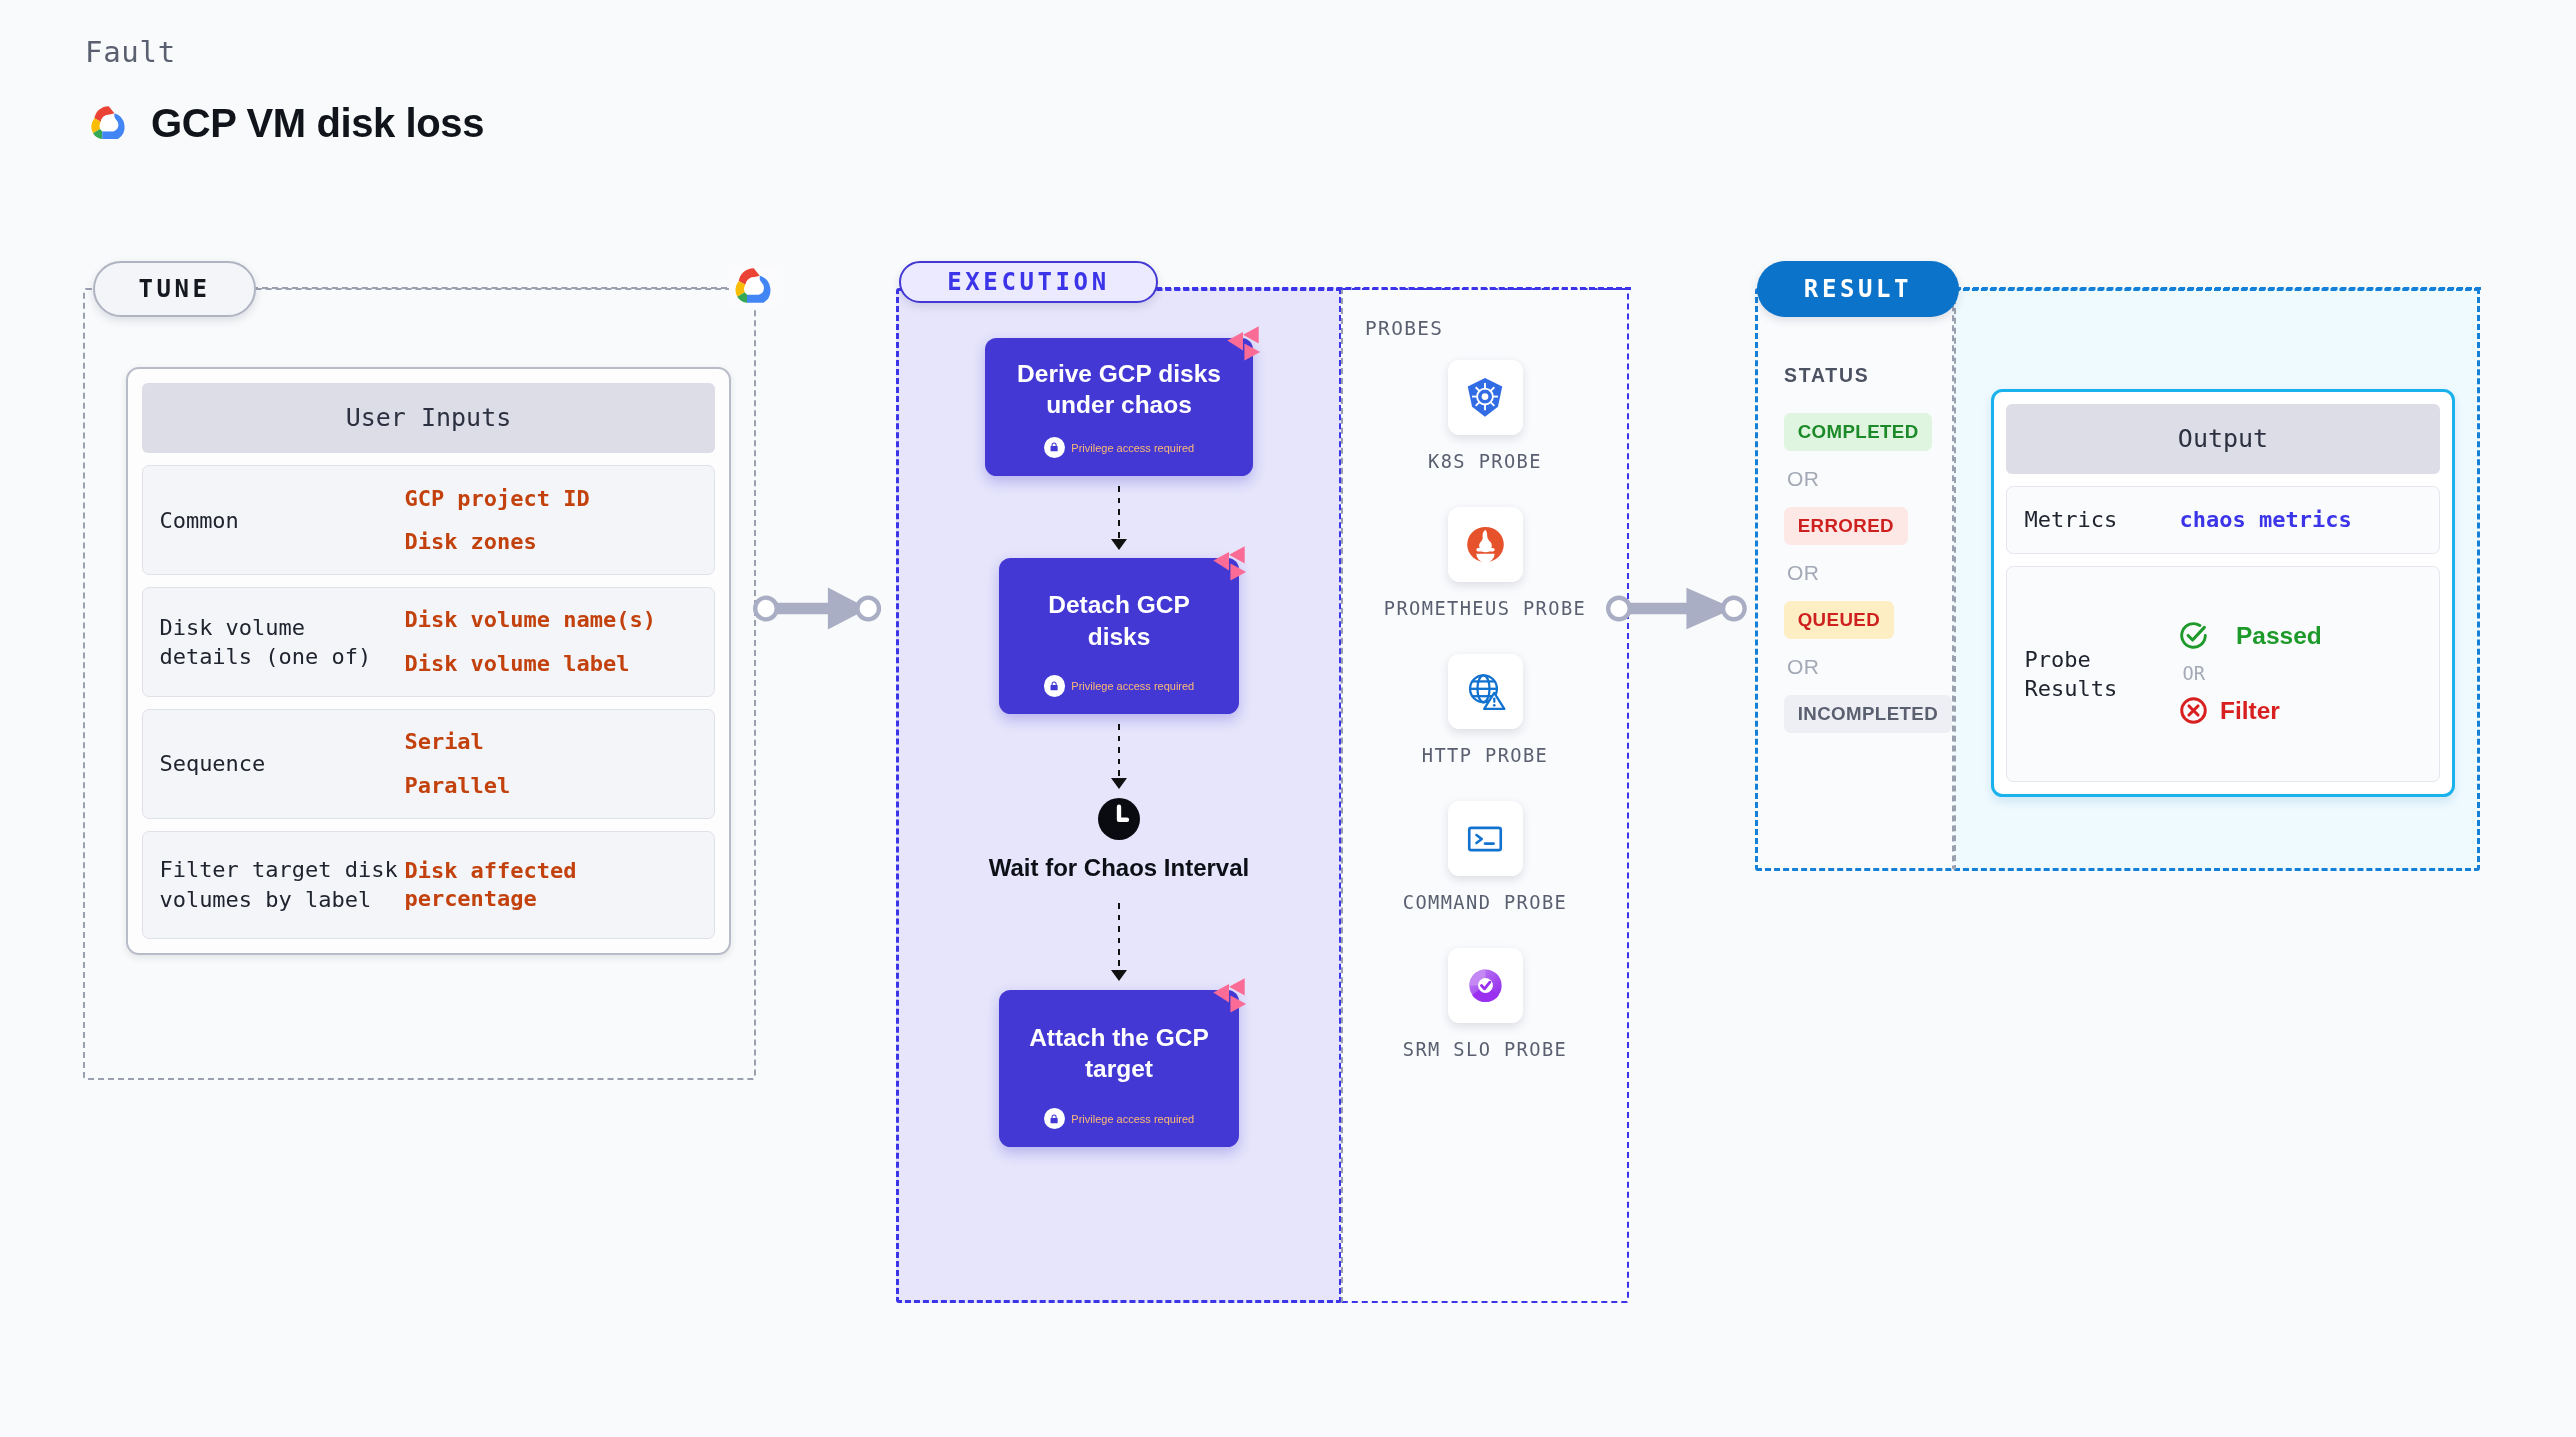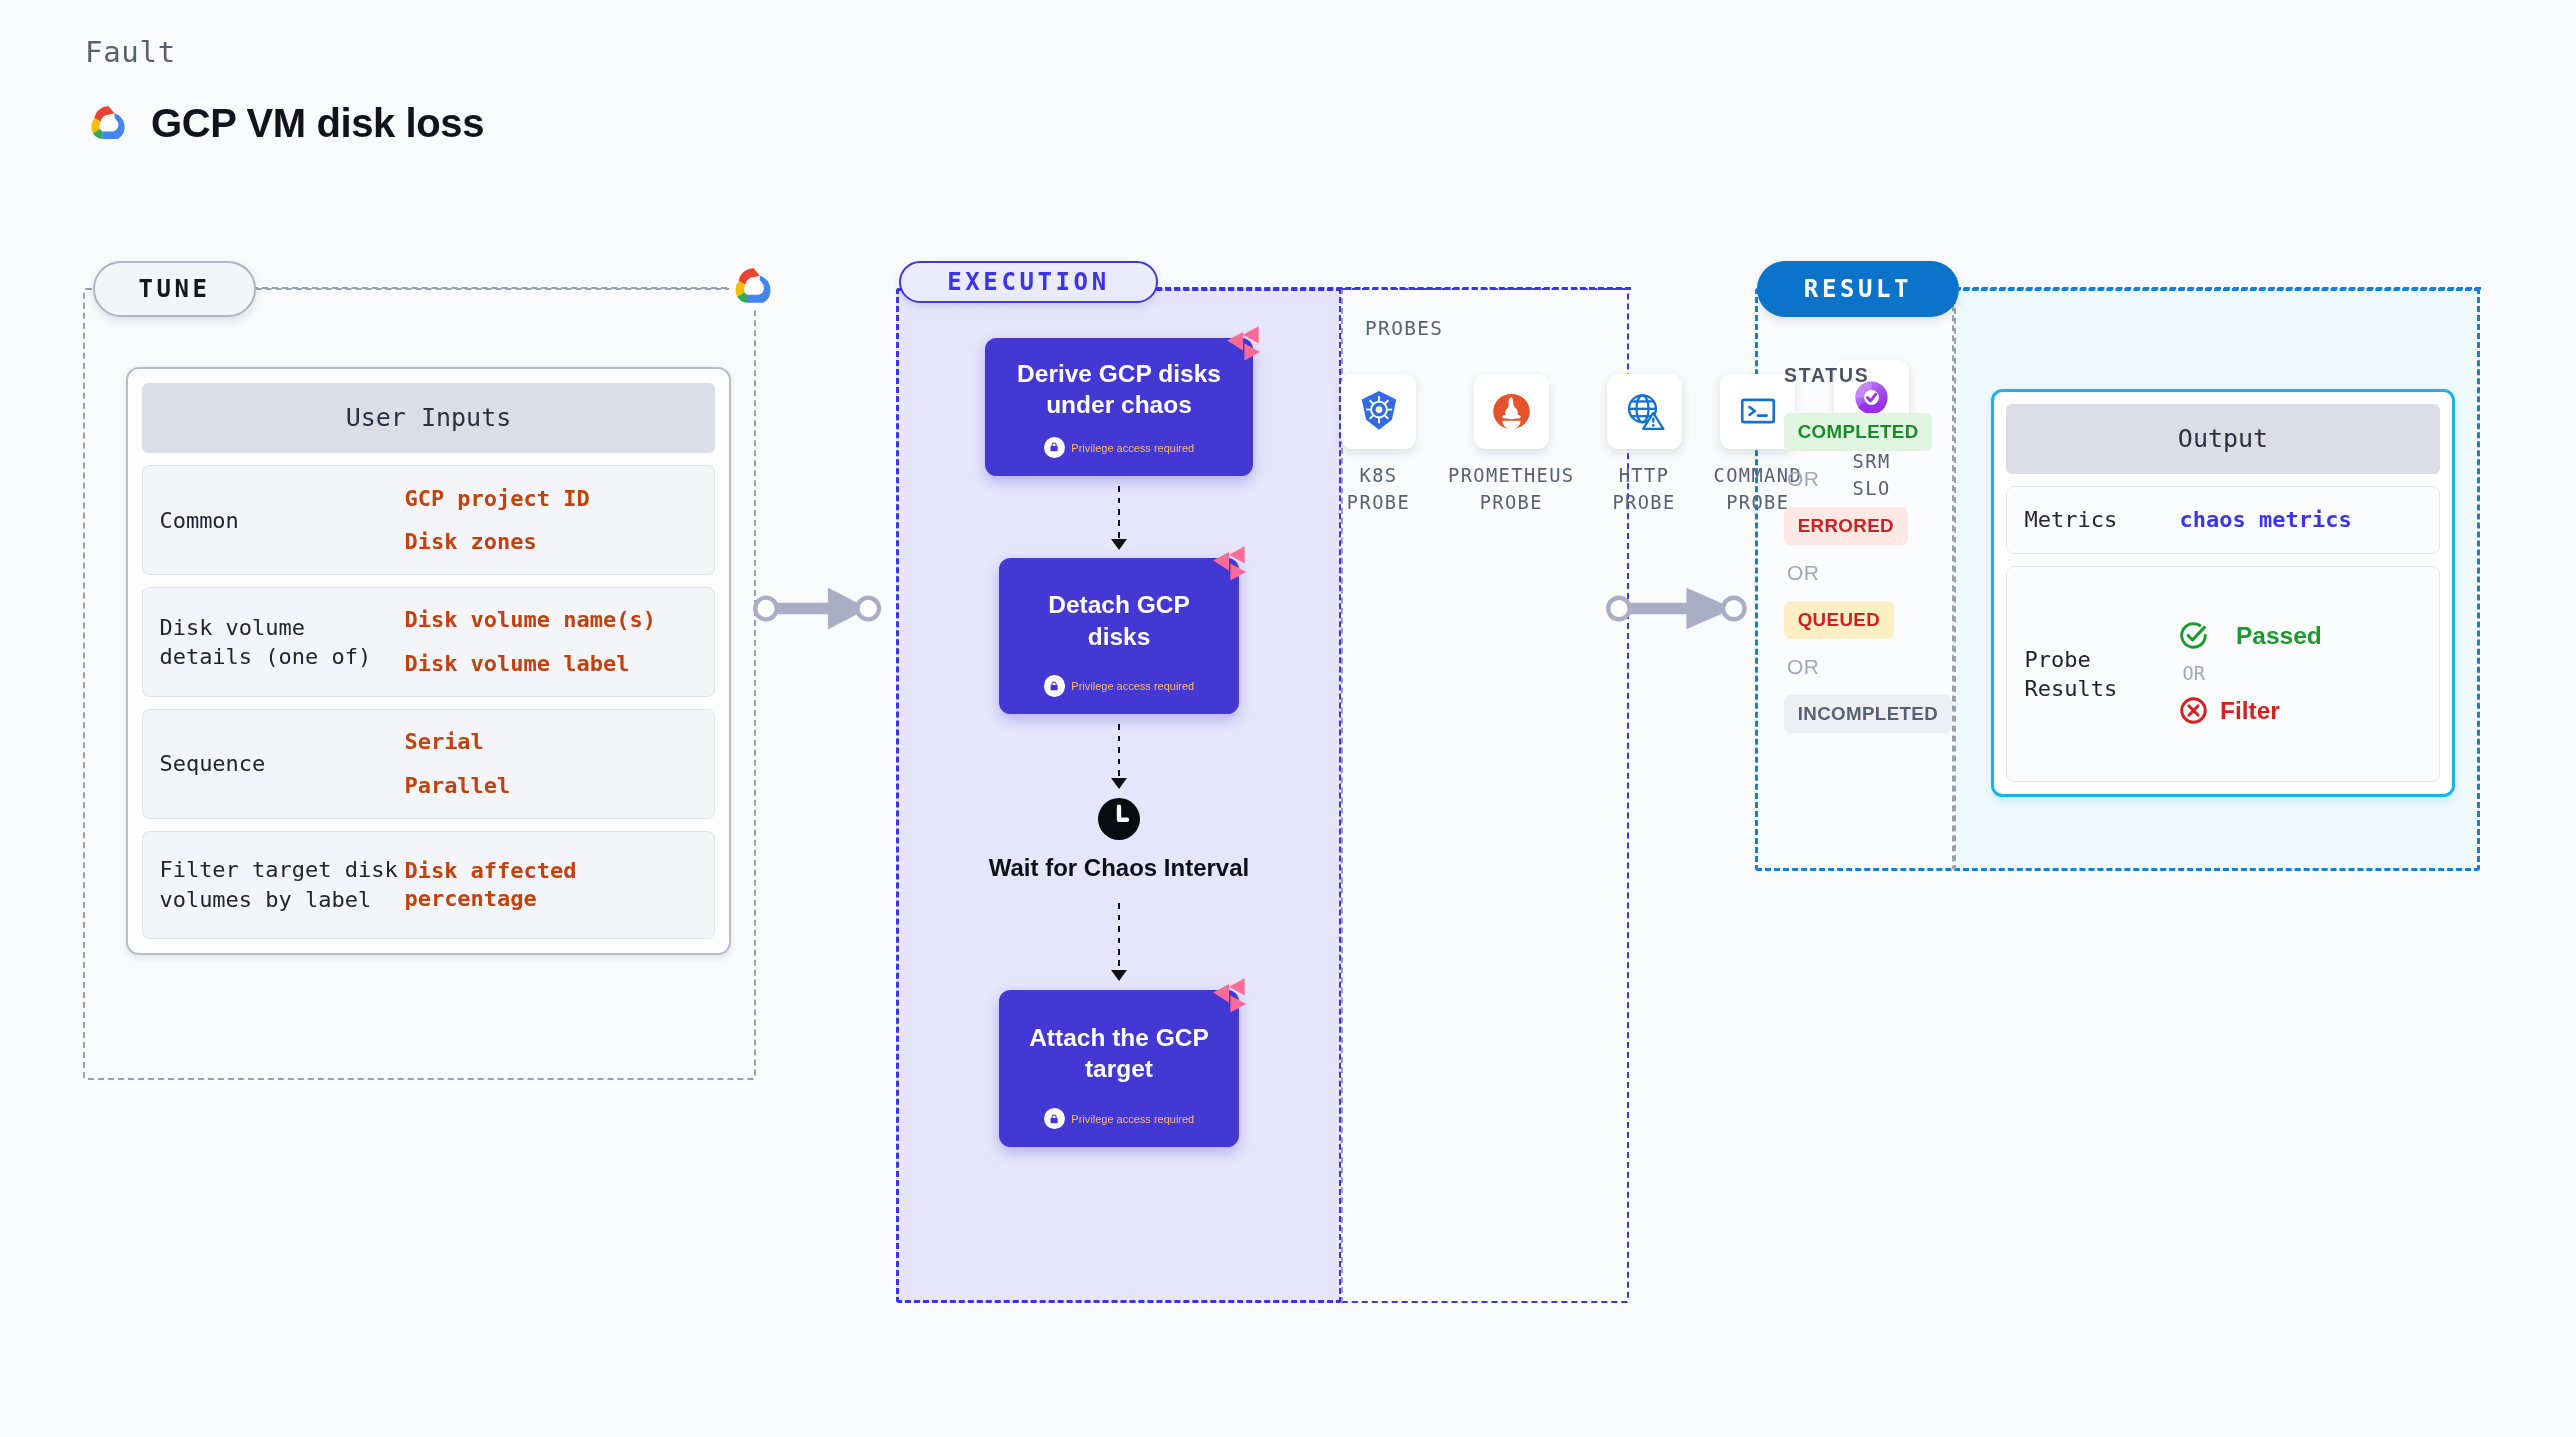--- a/index.html
+++ b/index.html
@@ -159,21 +159,21 @@
   }
 
   
   #probes-title {
     position: absolute; left: 1365px; top: 317px;
     font-family: "DejaVu Sans Mono", monospace;
     font-size: 19.4px; color: #5a6070; letter-spacing: 1.4px; z-index: 3;
   }
   .probe-list {
     position: absolute; left: 1341px; top: 360px; width: 288px;
-    display: flex; flex-direction: row; align-items: center; gap: 32px; z-index: 3;
+    display: flex; flex-direction: column; align-items: center; gap: 32px; z-index: 3;
   }
   .probe-item { width: 216px; text-align: center; }
   .probe-tile {
     width: 75px; height: 75px; margin: 0 auto;
     background: #fff; border-radius: 11.5px;
     display: flex; align-items: center; justify-content: center;
     box-shadow: 0 3.6px 9.4px rgba(40,40,70,.13);
   }
   .probe-label {
     margin-top: 13px;

